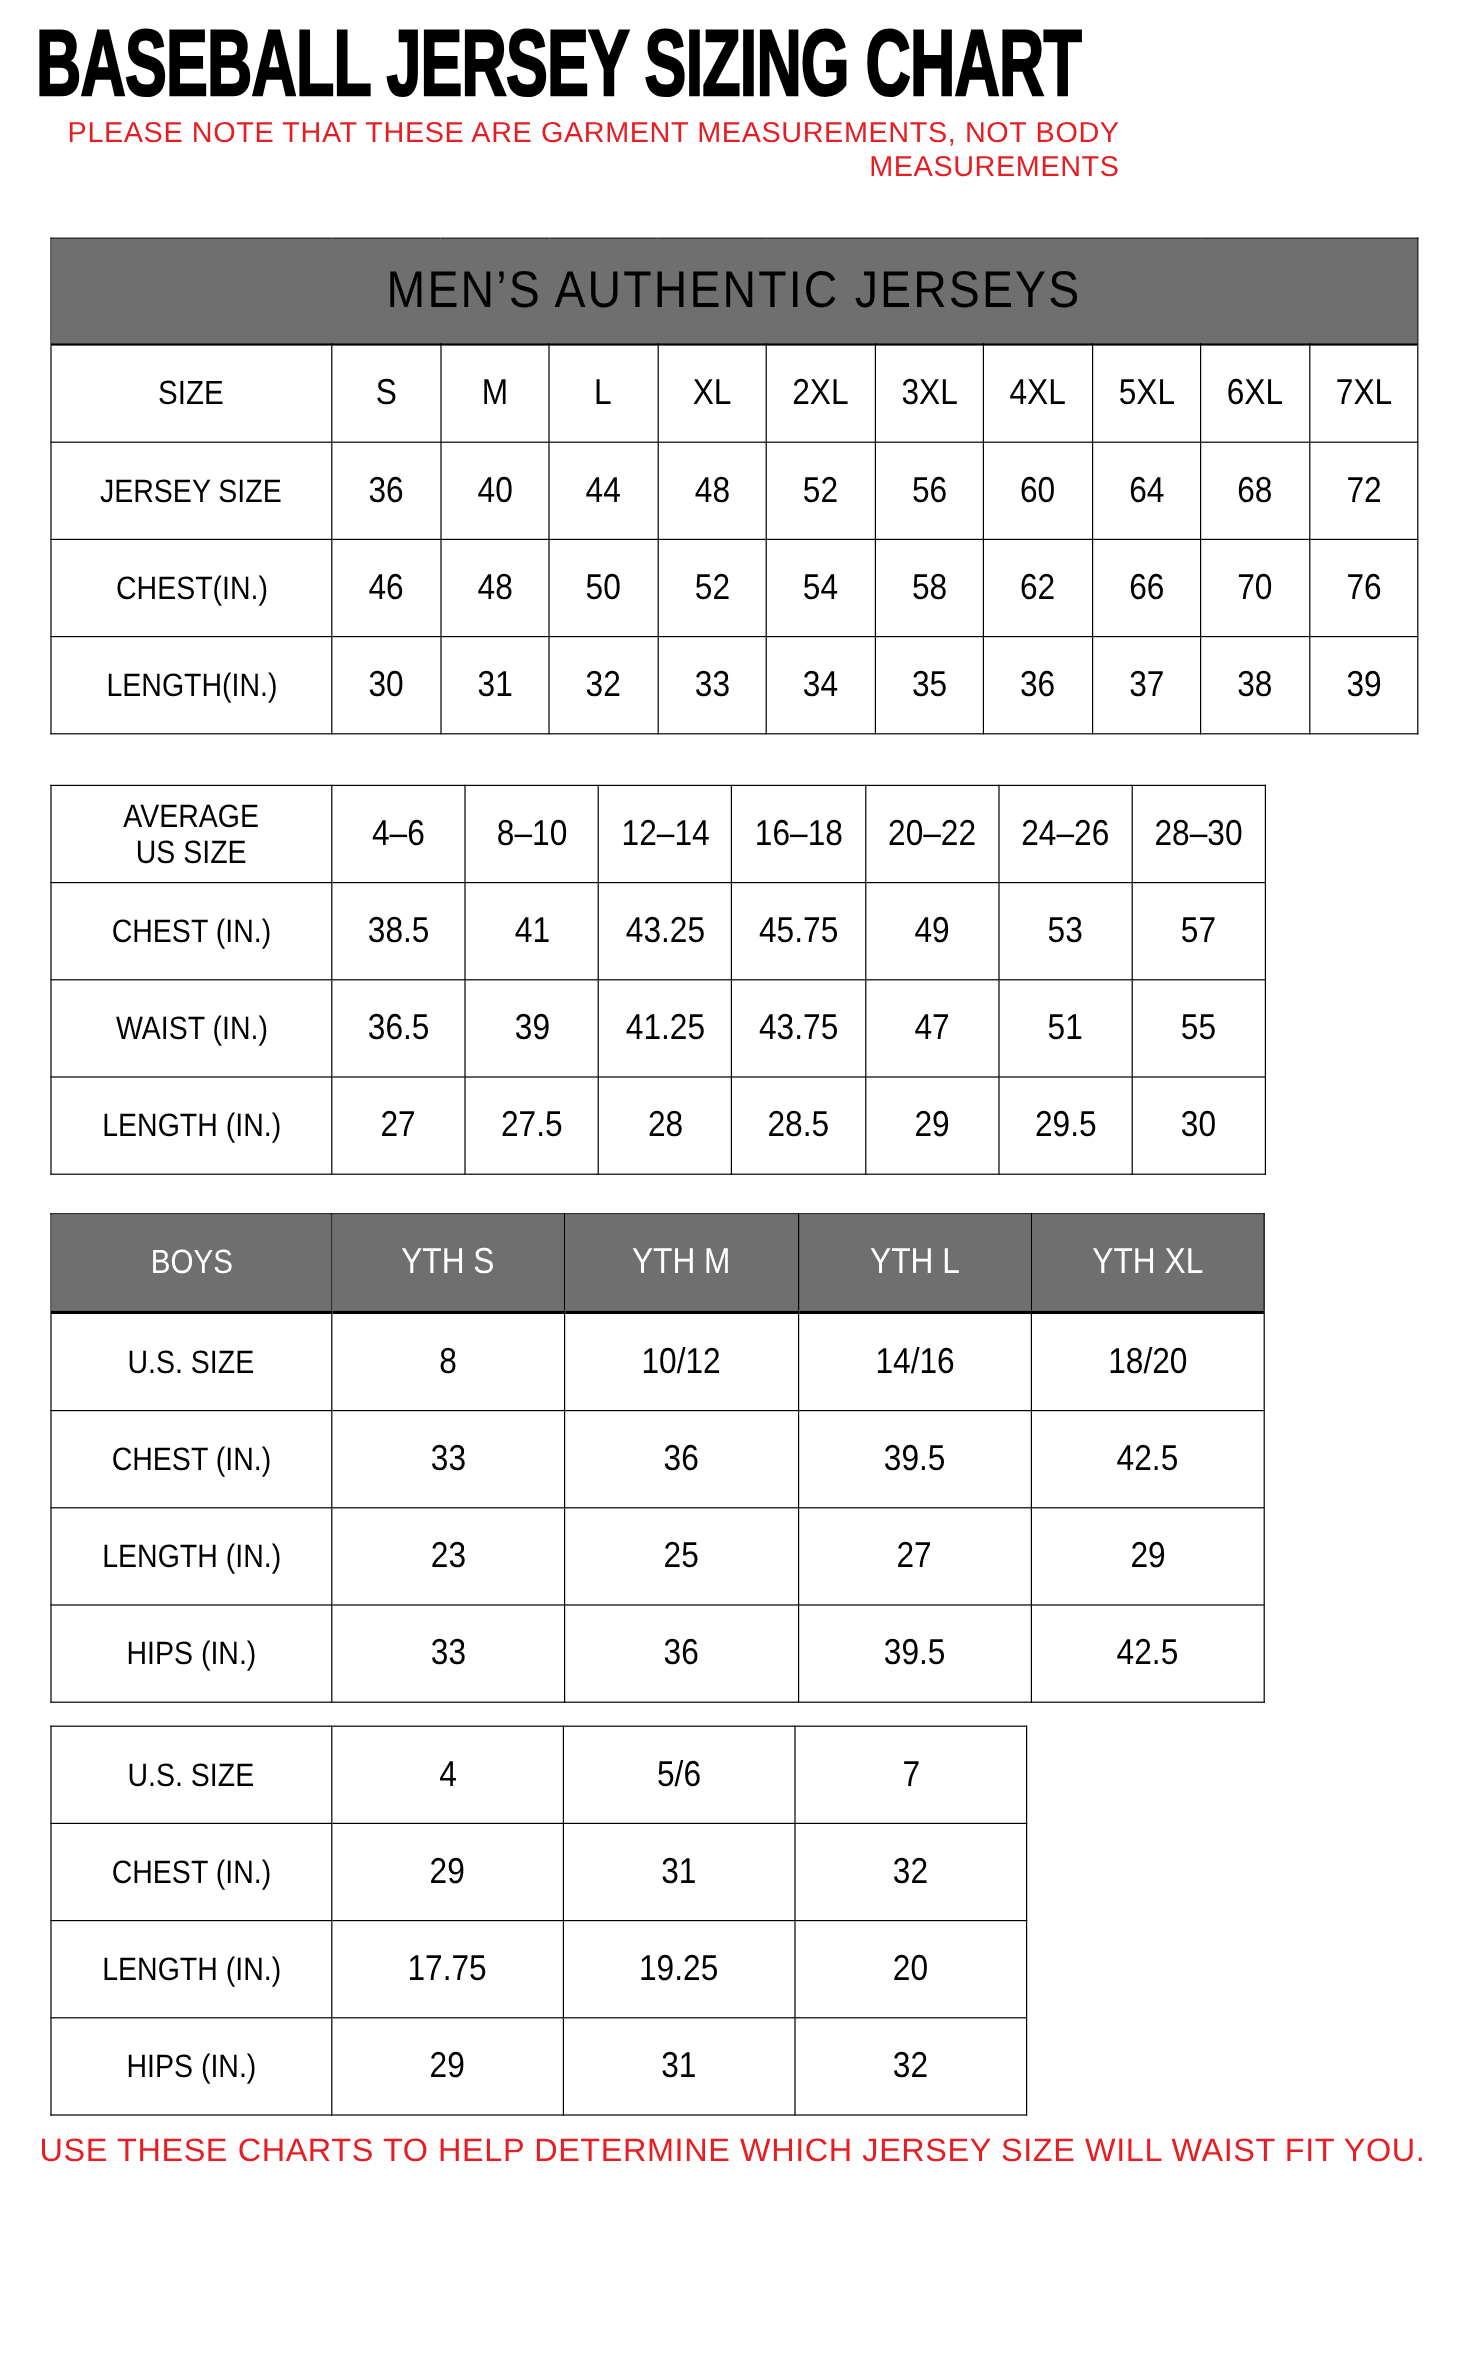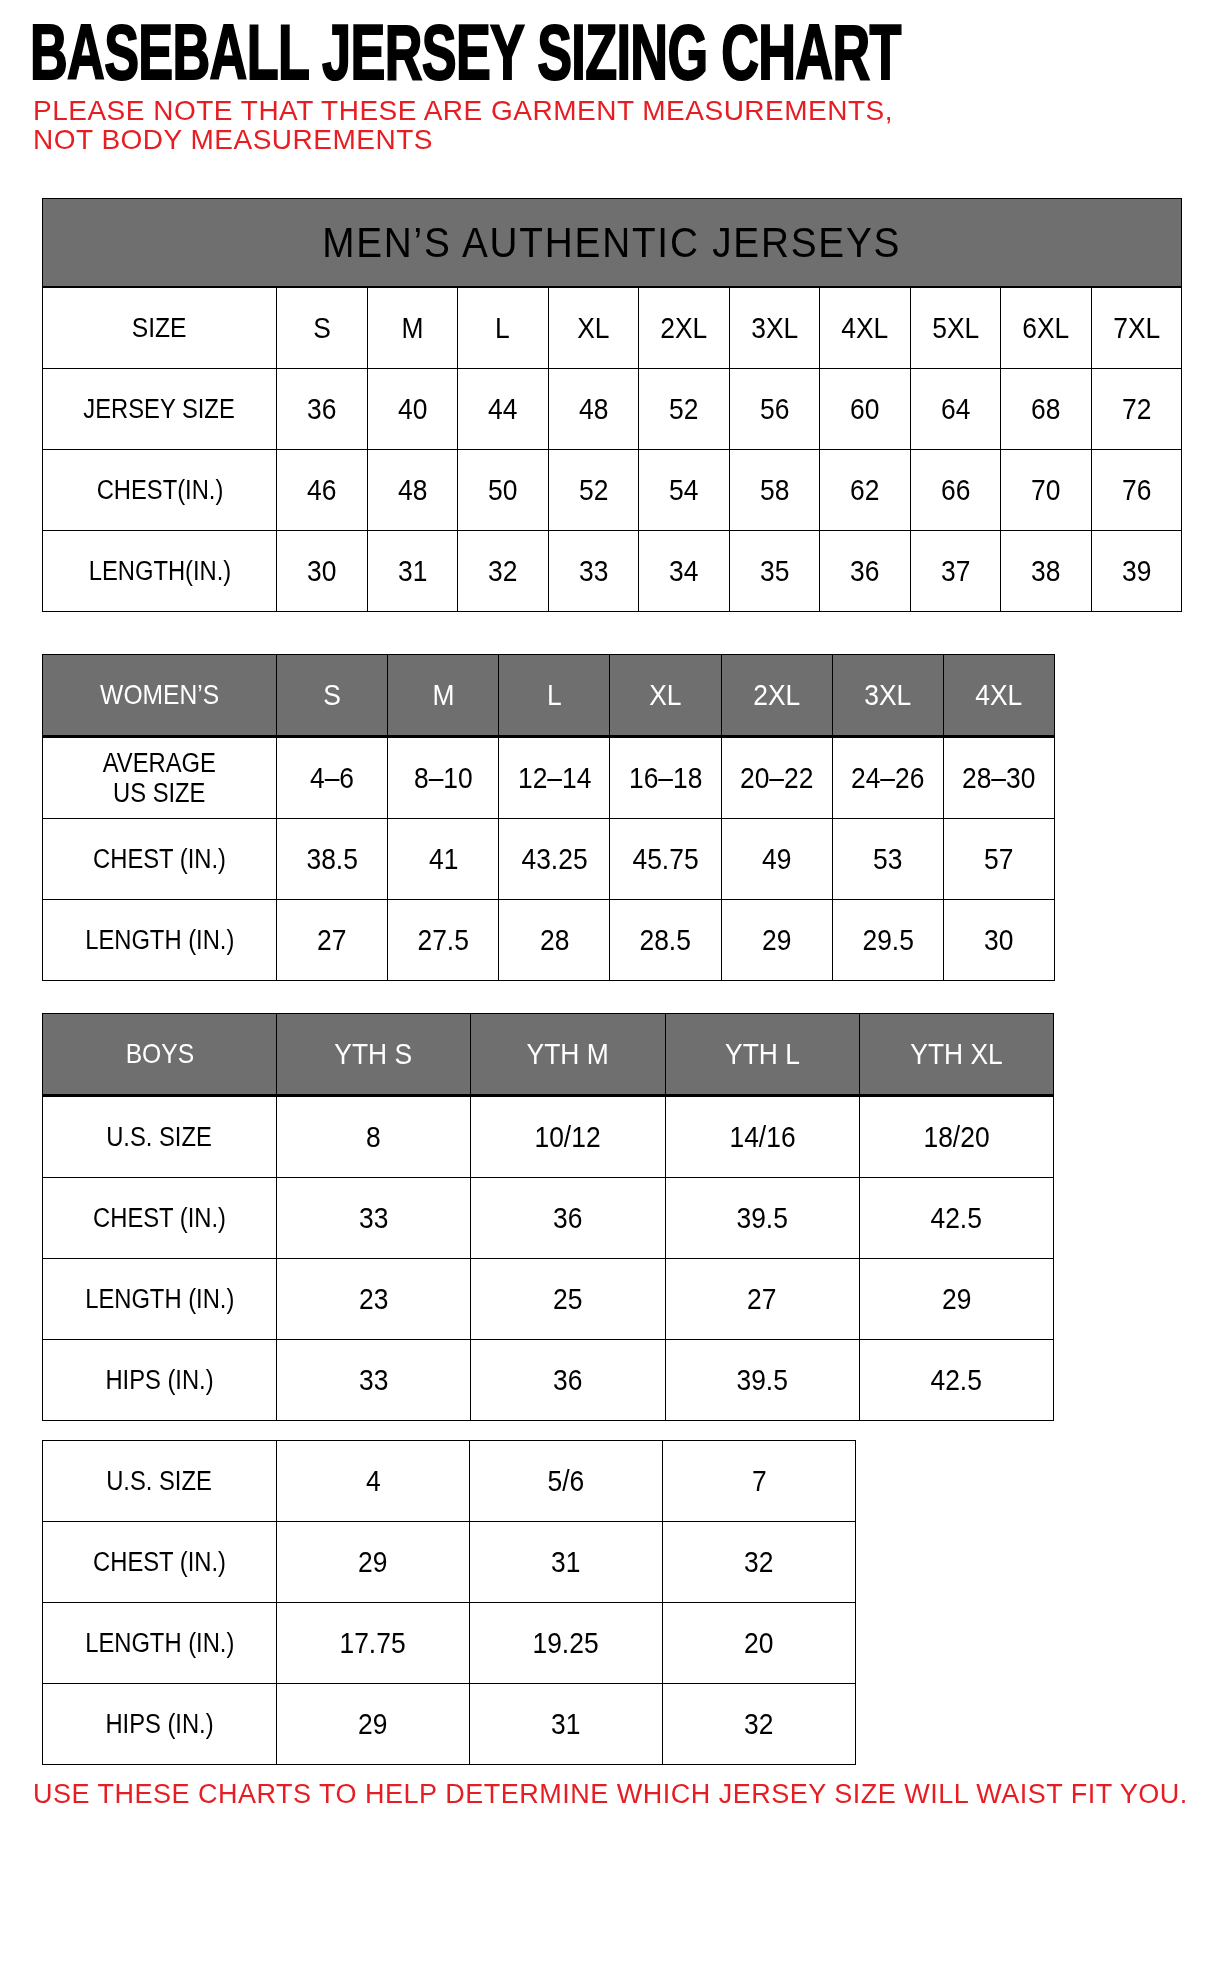--- a/index.html
+++ b/index.html
@@ -29,23 +29,24 @@
     transform-origin: 0 50%;
     -webkit-text-stroke: 2px #000;
     letter-spacing: -1px;
   }
 
   
   .note {
     margin: 6px 0 0 33px;
     width: 900px;
     color: #e61e23;
-    font-size: 28px;
+    font-size: 24px;
     line-height: 29px;
     letter-spacing: 0.5px;
+    text-align: right;
   }
   .footer {
     margin: 14px 0 0 33px;
     color: #e61e23;
     font-size: 27px;
     letter-spacing: 0.5px;
     white-space: nowrap;
   }
 
   
@@ -190,30 +191,20 @@
         <col class="c-label">
         <col>
         <col>
         <col>
         <col>
         <col>
         <col>
         <col>
       </colgroup>
       <tbody>
-        <tr class="head-row gray">
-          <td class="hlabel"><span class="cx">WOMEN’S</span></td>
-          <td class="hval"><span class="cx">S</span></td>
-          <td class="hval"><span class="cx">M</span></td>
-          <td class="hval"><span class="cx">L</span></td>
-          <td class="hval"><span class="cx">XL</span></td>
-          <td class="hval"><span class="cx">2XL</span></td>
-          <td class="hval"><span class="cx">3XL</span></td>
-          <td class="hval"><span class="cx">4XL</span></td>
-        </tr>
         <tr class="data-row">
           <td class="rlabel"><span class="cx">AVERAGE
 US SIZE</span></td>
           <td class="val"><span class="cx">4–6</span></td>
           <td class="val"><span class="cx">8–10</span></td>
           <td class="val"><span class="cx">12–14</span></td>
           <td class="val"><span class="cx">16–18</span></td>
           <td class="val"><span class="cx">20–22</span></td>
           <td class="val"><span class="cx">24–26</span></td>
           <td class="val"><span class="cx">28–30</span></td>
@@ -222,20 +213,30 @@
           <td class="rlabel"><span class="cx">CHEST (IN.)</span></td>
           <td class="val"><span class="cx">38.5</span></td>
           <td class="val"><span class="cx">41</span></td>
           <td class="val"><span class="cx">43.25</span></td>
           <td class="val"><span class="cx">45.75</span></td>
           <td class="val"><span class="cx">49</span></td>
           <td class="val"><span class="cx">53</span></td>
           <td class="val"><span class="cx">57</span></td>
         </tr>
         <tr class="data-row">
+          <td class="rlabel"><span class="cx">WAIST (IN.)</span></td>
+          <td class="val"><span class="cx">36.5</span></td>
+          <td class="val"><span class="cx">39</span></td>
+          <td class="val"><span class="cx">41.25</span></td>
+          <td class="val"><span class="cx">43.75</span></td>
+          <td class="val"><span class="cx">47</span></td>
+          <td class="val"><span class="cx">51</span></td>
+          <td class="val"><span class="cx">55</span></td>
+        </tr>
+        <tr class="data-row">
           <td class="rlabel"><span class="cx">LENGTH (IN.)</span></td>
           <td class="val"><span class="cx">27</span></td>
           <td class="val"><span class="cx">27.5</span></td>
           <td class="val"><span class="cx">28</span></td>
           <td class="val"><span class="cx">28.5</span></td>
           <td class="val"><span class="cx">29</span></td>
           <td class="val"><span class="cx">29.5</span></td>
           <td class="val"><span class="cx">30</span></td>
         </tr>
       </tbody>

